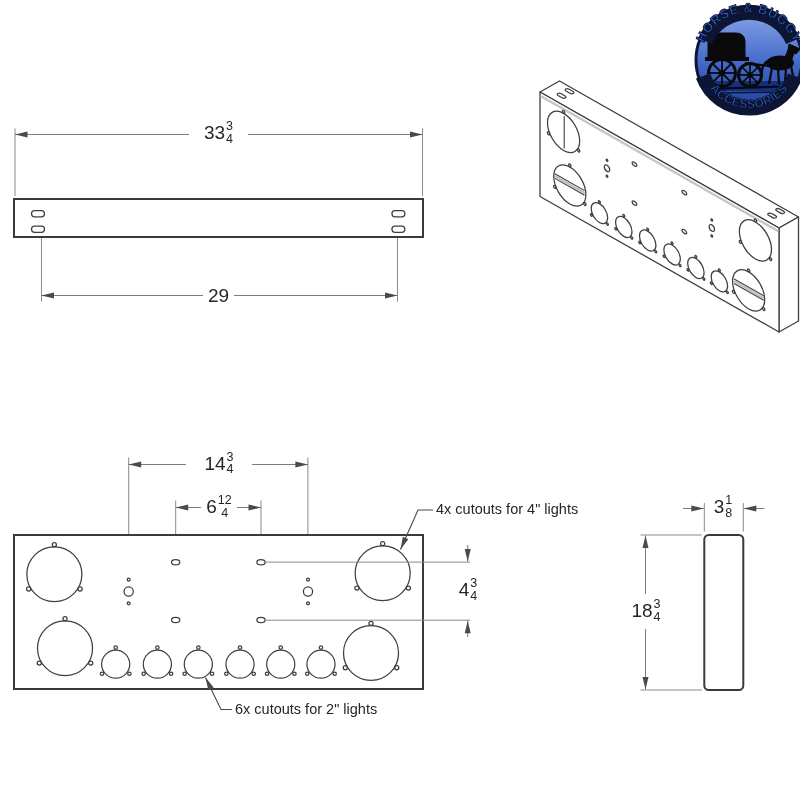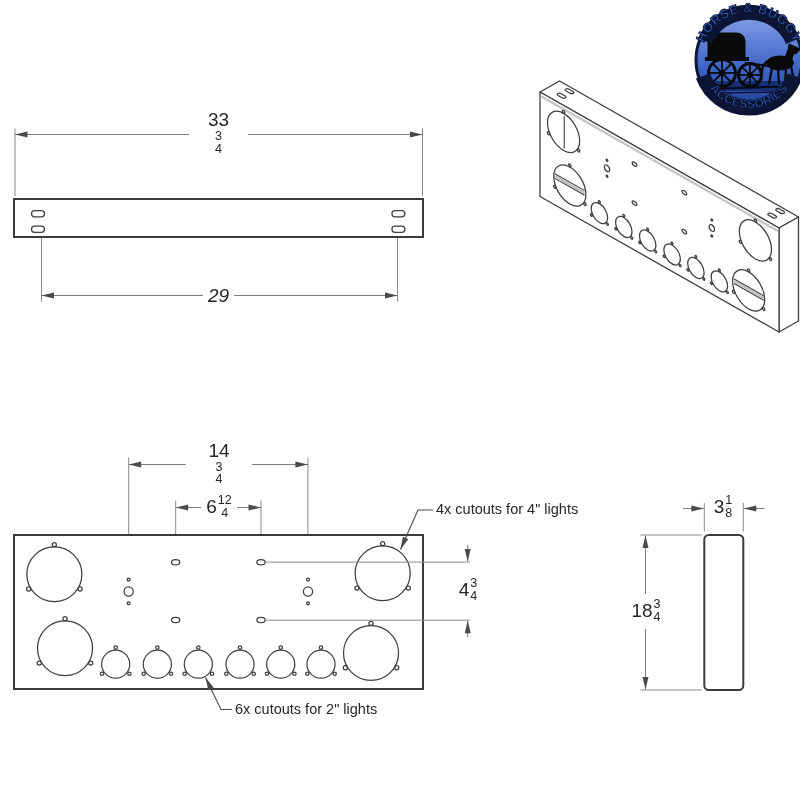--- a/index.html
+++ b/index.html
@@ -252,31 +252,31 @@
     <line class="extline" x1="640.5" y1="535" x2="701.8" y2="535"></line>
     <line class="extline" x1="640.5" y1="690" x2="701.8" y2="690"></line>
     <line class="dimline" x1="683" y1="508.5" x2="703.8" y2="508.5" marker-end="url(#arr)"></line>
     <line class="dimline" x1="764.5" y1="508.5" x2="743.8" y2="508.5" marker-end="url(#arr)"></line>
     <line class="dimline" x1="645.5" y1="594" x2="645.5" y2="535.5" marker-end="url(#arr)"></line>
     <line class="dimline" x1="645.5" y1="629" x2="645.5" y2="689.5" marker-end="url(#arr)"></line>
     <rect class="outline" x="704.3" y="535" width="39" height="155" rx="4.5"></rect>
   </g>
 </svg>
 
-<div class="dim" style="left:218.5px;top:133px;flex-direction:column;">
+<div class="dim" style="left:218.5px;top:133px;">
   <span>33</span>
   <span class="frac">
         <span>3</span>
         <span>4</span>
       </span>
 </div>
-<div class="dim" style="left:218.5px;top:295px;font-style:italic;">
+<div class="dim" style="left:218.5px;top:295px;">
   <span>29</span>
 </div>
-<div class="dim" style="left:219px;top:463.5px;flex-direction:column;">
+<div class="dim" style="left:219px;top:463.5px;">
   <span>14</span>
   <span class="frac">
         <span>3</span>
         <span>4</span>
       </span>
 </div>
 <div class="dim" style="left:219px;top:507px;">
   <span>6</span>
   <span class="frac">
         <span>12</span>

